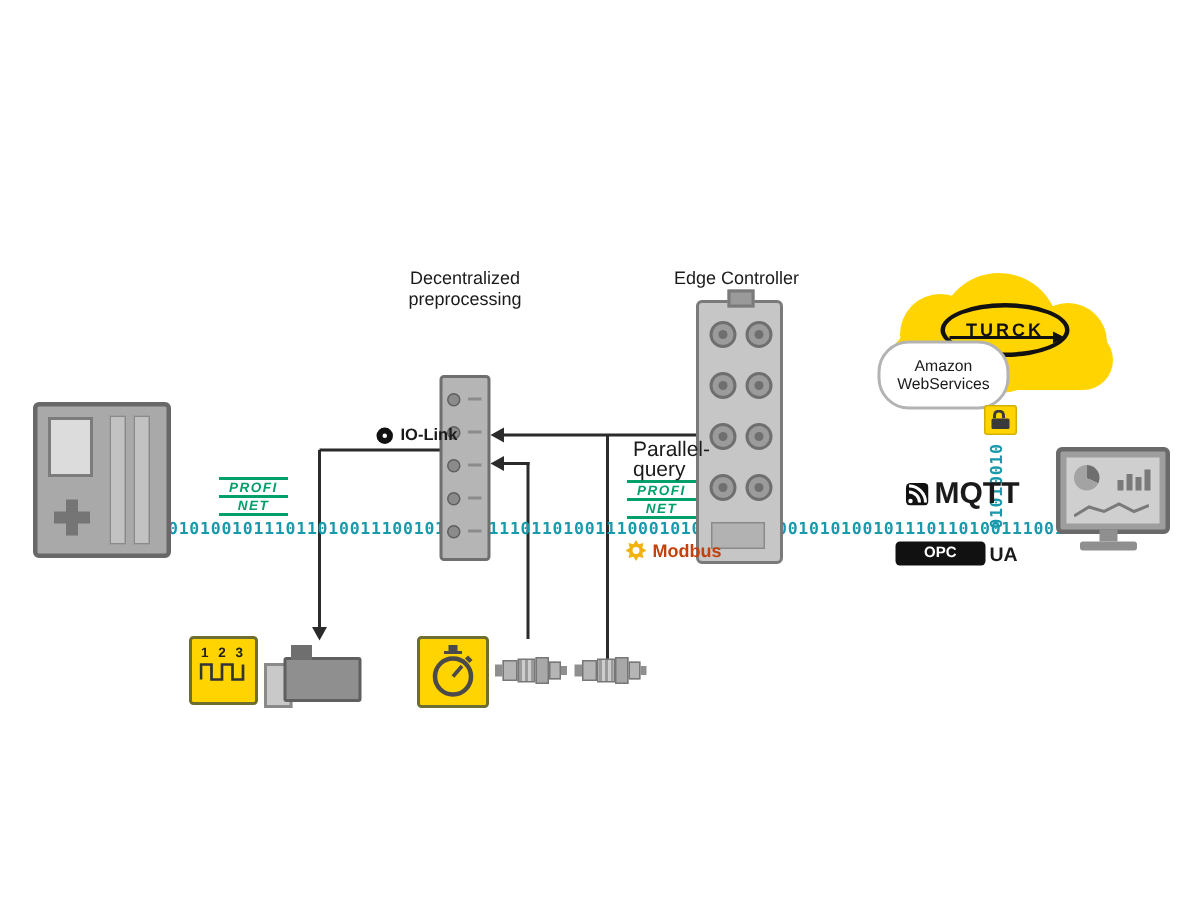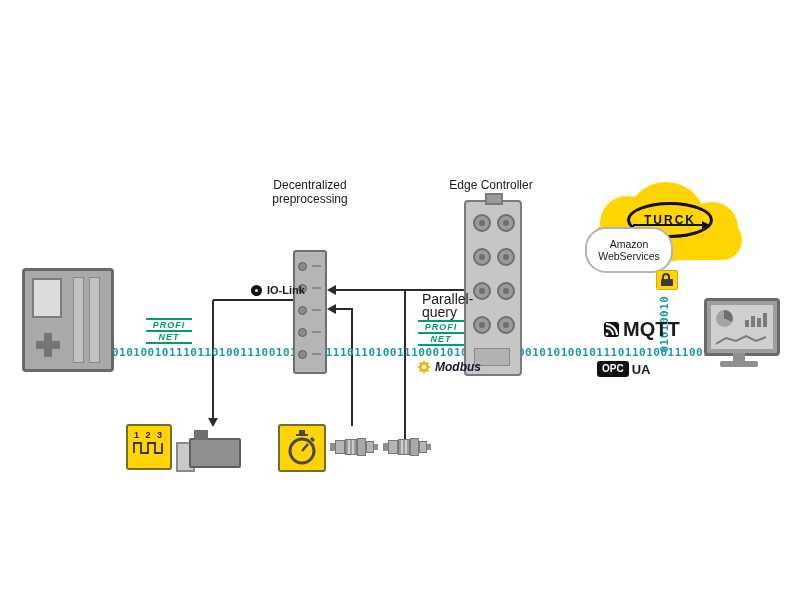--- a/index.html
+++ b/index.html
@@ -43,21 +43,21 @@
   .e-port::after{content:"";position:absolute;left:4px;top:4px;width:6px;height:6px;border-radius:50%;background:#6f6f6f;}
   .e-bottom{position:absolute;left:8px;top:146px;width:34px;height:16px;background:#b2b2b2;border:1px solid #8a8a8a;}
 
   
   .profinet{width:46px;background:#fff;border-bottom:2px solid #00A06A;z-index:5;}
   .pn-row{font-style:italic;font-weight:bold;font-size:9px;line-height:10px;color:#00A06A;
           text-align:center;border-top:2px solid #00A06A;letter-spacing:1px;}
 
   
   .modbus{display:flex;align-items:center;gap:3px;z-index:5;}
-  .modbus-text{font-style:italic;font-weight:bold;font-size:12px;color:#0f172a;}
+  .modbus-text{font-weight:bold;font-size:12px;color:#c2410c;}
 
   
   .iolink{display:flex;align-items:center;gap:5px;z-index:6;margin-left:29px;}
   .io-dot{width:11px;height:11px;border-radius:50%;background:#111;position:relative;}
   .io-dot::after{content:"";position:absolute;left:4px;top:4px;width:3px;height:3px;border-radius:50%;background:#fff;}
   .io-text{font-weight:bold;font-size:11px;}
 
   
   .yc{position:absolute;background:#FFD400;border-radius:50%;z-index:4;}
   .yc-base{position:absolute;background:#FFD400;border-radius:20px;z-index:4;}
@@ -74,21 +74,21 @@
   .lock{left:656px;top:270px;width:20px;height:18px;background:#FFD400;border:1px solid #d4af00;border-radius:2px;z-index:5;}
   .lock::before{content:"";position:absolute;left:5px;top:2px;width:8px;height:6px;
         border:2px solid #3a3a3a;border-bottom:none;border-radius:5px 5px 0 0;box-sizing:border-box;}
   .lock::after{content:"";position:absolute;left:4px;top:8px;width:12px;height:7px;background:#3a3a3a;border-radius:1px;}
 
   
   .mqtt{display:flex;align-items:center;gap:4px;z-index:6;}
   .mqtt-text{font-weight:bold;font-size:20px;}
   .opcua{display:flex;align-items:center;gap:3px;z-index:6;}
   .opc-box{background:#111;color:#fff;font-weight:bold;font-size:10px;border-radius:3px;
-           padding:2px 5px;line-height:12px;}
+           padding:2px 19px;line-height:12px;}
   .ua-text{font-weight:bold;font-size:13px;}
 
   
   .monitor{left:704px;top:298px;width:70px;height:52px;background:#9e9e9e;border:3px solid #6a6a6a;border-radius:4px;z-index:5;}
   .mon-screen{position:absolute;left:4px;top:4px;width:62px;height:44px;background:#cfcfcf;}
   .pie{position:absolute;left:5px;top:5px;width:17px;height:17px;border-radius:50%;
        background:conic-gradient(#6f6f6f 0 115deg,#a3a3a3 115deg 360deg);}
   .bars{position:absolute;right:6px;top:6px;display:flex;align-items:flex-end;gap:2px;height:16px;}
   .bars div{width:4px;background:#7a7a7a;}
   .mon-neck{left:733px;top:353px;width:12px;height:8px;background:#8f8f8f;z-index:5;}

